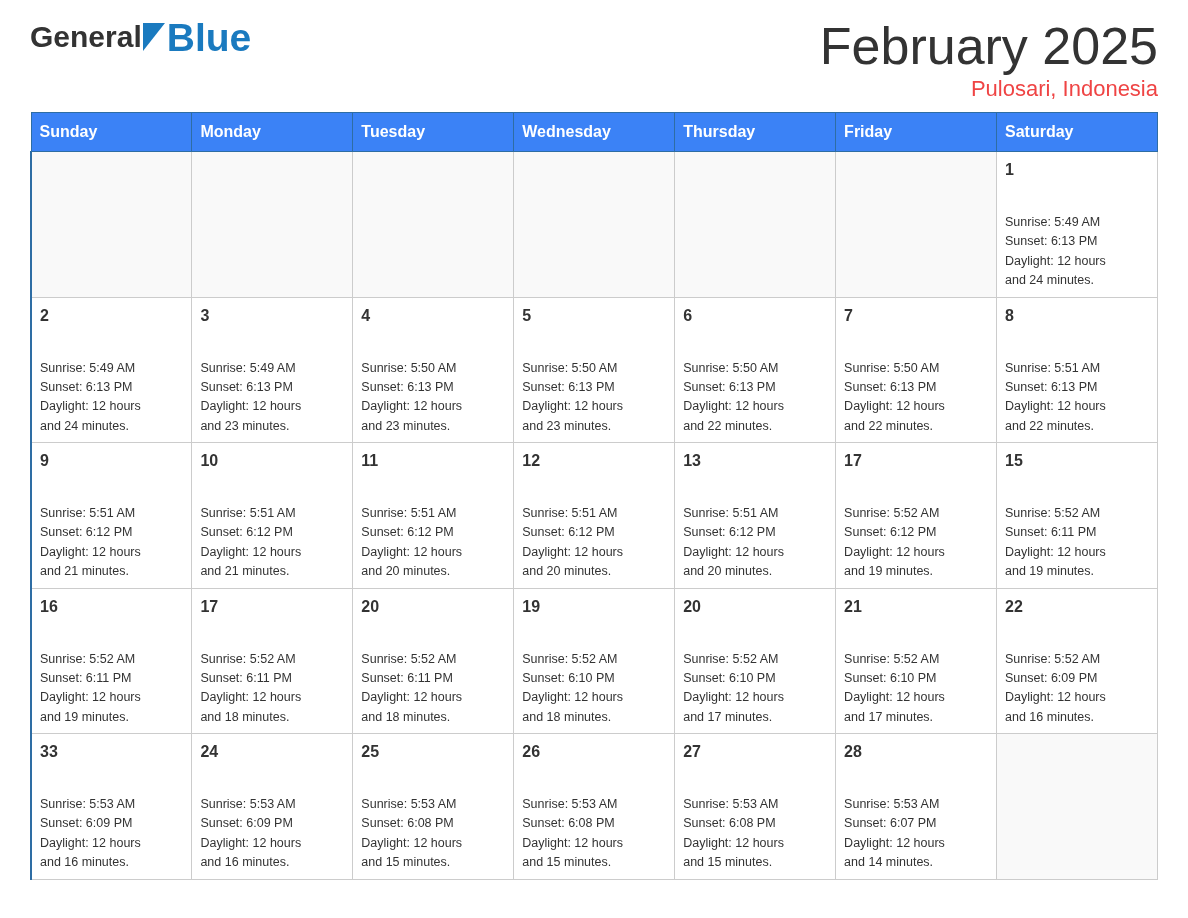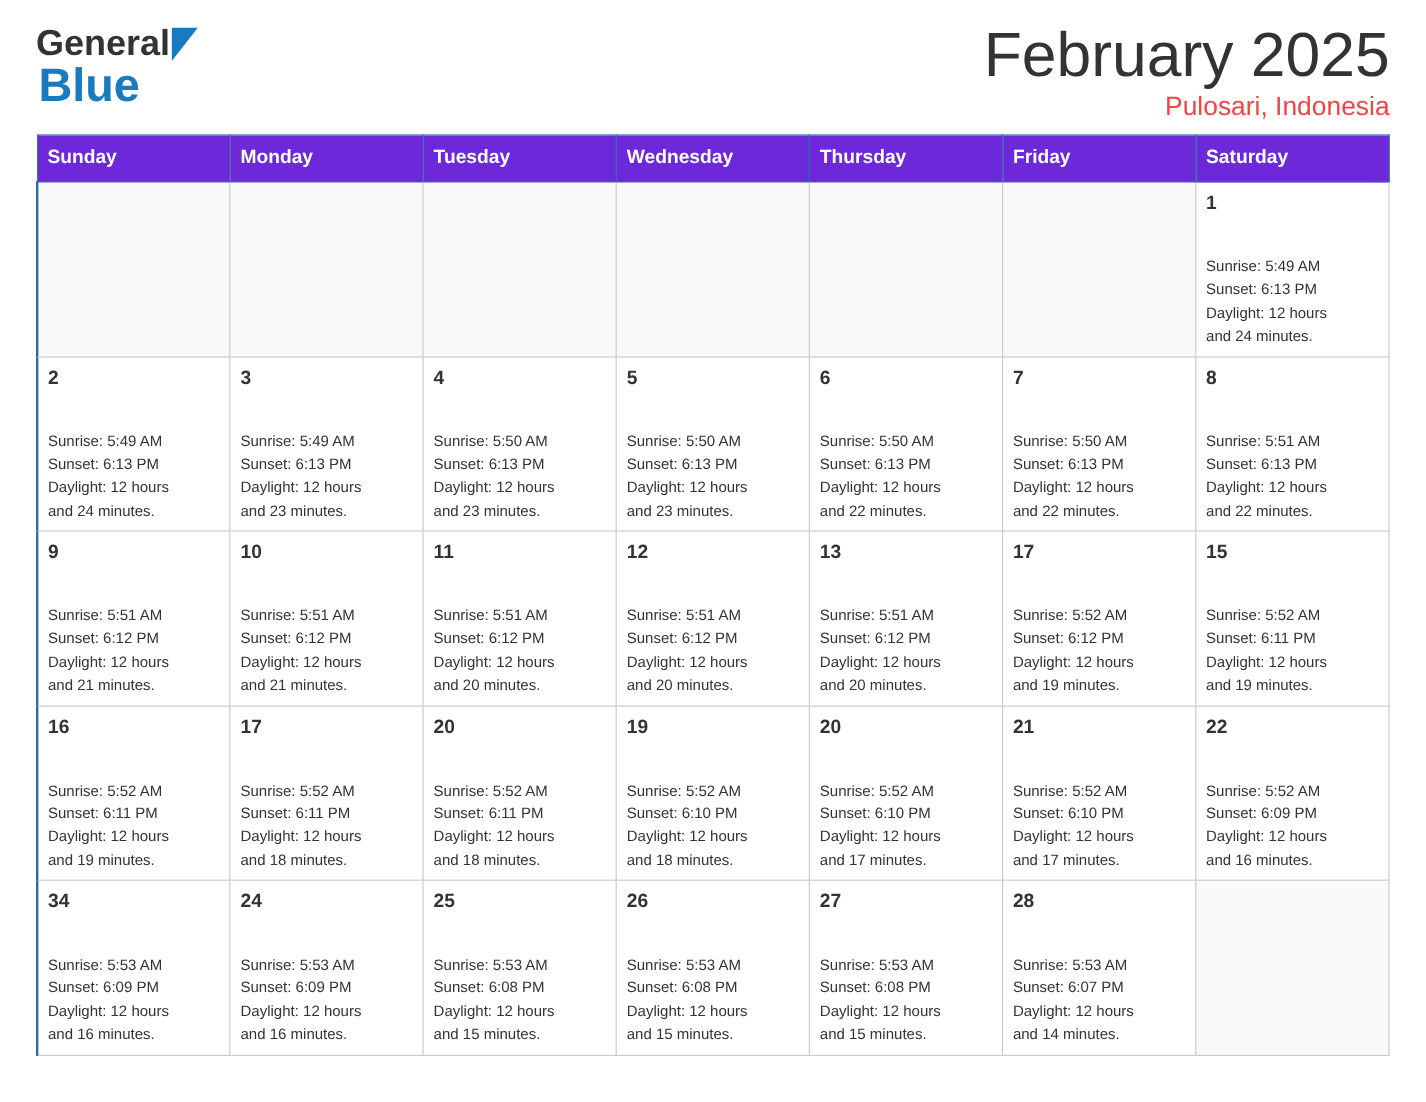--- a/index.html
+++ b/index.html
@@ -12,21 +12,21 @@
       min-height: 918px;
     }
     .header {
       display: flex;
       justify-content: space-between;
       align-items: flex-start;
       margin-bottom: 10px;
     }
     .logo {
       display: flex;
-      flex-direction: column;
+      flex-direction: row;
       align-items: flex-start;
     }
     .title-section {
       text-align: right;
     }
     .month-year {
       font-size: 52px;
       font-weight: normal;
       color: #333;
       line-height: 1;
@@ -35,21 +35,21 @@
       font-size: 22px;
       color: #ef4444;
       margin-top: 4px;
     }
     .calendar {
       width: 100%;
       border-collapse: collapse;
       margin-top: 10px;
     }
     .calendar thead th {
-      background-color: #6d28d9;
+      background-color: #3b82f6;
       color: #fff;
       font-size: 16px;
       font-weight: bold;
       padding: 10px 8px;
       text-align: left;
       border: 1px solid #2e6da4;
     }
     .calendar tbody td {
       vertical-align: top;
       border: 1px solid #ccc;
@@ -279,21 +279,21 @@
         <td>
           <span class="day-number">22</span>
           <div class="day-info" style="white-space: pre-line;">Sunrise: 5:52 AM
 Sunset: 6:09 PM
 Daylight: 12 hours
 and 16 minutes.</div>
         </td>
       </tr>
       <tr>
         <td>
-          <span class="day-number">34</span>
+          <span class="day-number">33</span>
           <div class="day-info" style="white-space: pre-line;">Sunrise: 5:53 AM
 Sunset: 6:09 PM
 Daylight: 12 hours
 and 16 minutes.</div>
         </td>
         <td>
           <span class="day-number">24</span>
           <div class="day-info" style="white-space: pre-line;">Sunrise: 5:53 AM
 Sunset: 6:09 PM
 Daylight: 12 hours

